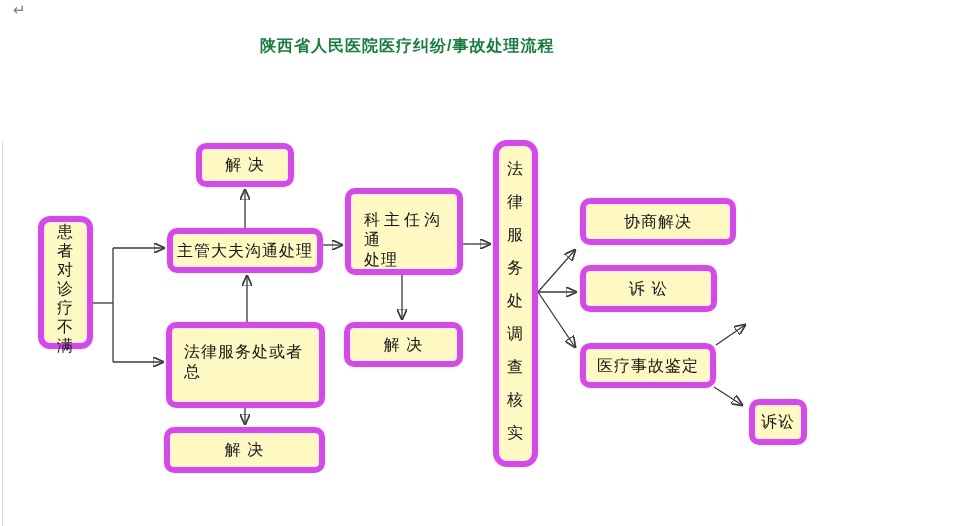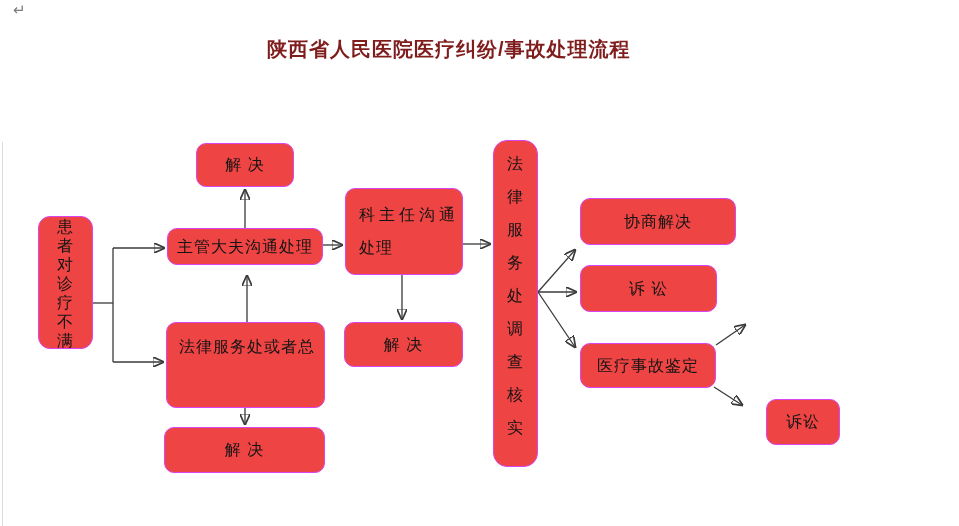--- a/index.html
+++ b/index.html
@@ -12,28 +12,28 @@
   }
   .pmark{
     position:absolute;left:13px;top:1px;
     color:#7d7d7d;font-size:15px;
   }
   .leftrule{
     position:absolute;left:2px;top:142px;width:1px;height:384px;
     background:#dcdcdc;
   }
   .title{
-    position:absolute;left:267px;top:36px;
-    font-size:20px;font-weight:bold;color:#7f1d1d;
+    position:absolute;left:260px;top:36px;
+    font-size:16px;font-weight:bold;color:#15803d;
     letter-spacing:1px;white-space:nowrap;
   }
   .box{
     position:absolute;box-sizing:border-box;
-    border:1px solid #d946ef;border-radius:10px;
-    background:#ef4444;color:#141414;
+    border:6px solid #d946ef;border-radius:10px;
+    background:#fef9c3;color:#141414;
     font-size:16px;letter-spacing:1px;
     display:flex;align-items:center;justify-content:center;
     text-align:center;line-height:20px;
   }
   .box.two-line{
     flex-direction:column;align-items:flex-start;
     justify-content:space-between;text-align:left;
   }
   .box.vtext{
     display:block;white-space:pre-line;text-align:center;
@@ -77,21 +77,21 @@
   <div class="box vtext" style="left:38px;top:216px;width:55px;height:133px;border-radius:12px;line-height:19px;">患
 者
 对
 诊
 疗
 不
 满</div>
 
   <div class="box" style="left:196px;top:143px;width:98px;height:44px;">解  决</div>
 
-  <div class="box" style="left:167px;top:228px;width:156px;height:37px;">主管大夫沟通处理</div>
+  <div class="box" style="left:167px;top:228px;width:156px;height:45px;">主管大夫沟通处理</div>
 
   <div class="box two-line" style="left:345px;top:188px;width:118px;height:87px;padding:16px 0 16px 13px;">
     <span style="letter-spacing:4px;">科主任沟通</span>
     <span>处理</span>
   </div>
 
   <div class="box" style="left:344px;top:322px;width:119px;height:45px;">解  决</div>
 
   <div class="box two-line" style="left:166px;top:322px;width:159px;height:86px;padding:14px 0 18px 12px;">
     <span>法律服务处或者总</span>
@@ -109,15 +109,15 @@
 核
 实</div>
 
   <div class="box" style="left:580px;top:198px;width:156px;height:47px;">协商解决</div>
 
   <div class="box" style="left:580px;top:343px;width:136px;height:45px;">医疗事故鉴定</div>
 
   <div class="box" style="left:580px;top:265px;width:137px;height:47px;">诉  讼</div>
 
 
-  <div class="box" style="left:766px;top:399px;width:74px;height:46px;">诉讼</div>
+  <div class="box" style="left:749px;top:399px;width:58px;height:46px;">诉讼</div>
 
 </div>
 
 </body></html>

